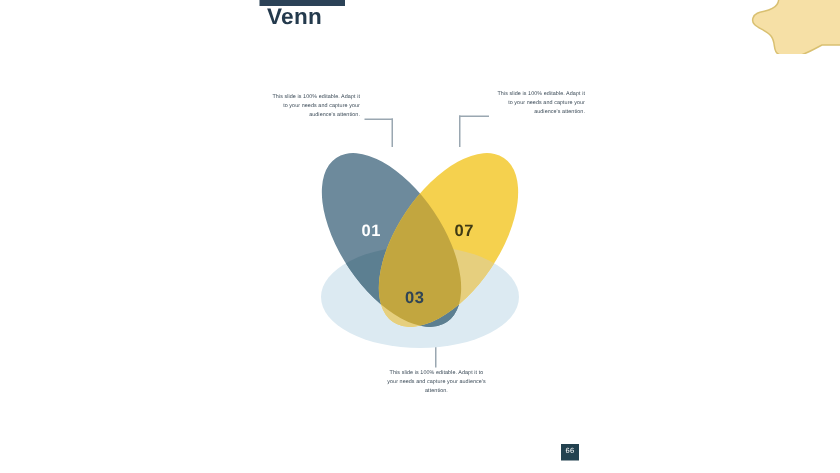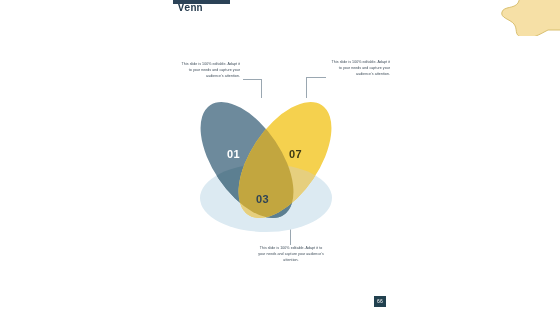--- a/index.html
+++ b/index.html
@@ -28,26 +28,25 @@
     left: 173px;
     top: 0px;
     width: 57px;
     height: 4px;
     background: #2b4257;
   }
   .header-title {
     position: absolute;
     left: 178px;
     top: 3px;
-    font-size: 10px;
+    font-size: 15px;
     font-weight: bold;
     color: #243a4d;
     letter-spacing: .2px;
     white-space: nowrap;
-    font-family: Liberation Mono, monospace;
   }
 
   
   .blob {
     position: absolute;
     right: 0px;
     top: -10px;
     width: 72px;
     height: 46px;
     pointer-events: none;
@@ -70,21 +69,21 @@
   .conn {
     position: absolute;
     background: #9aa7b1;
   }
   .conn.h { height: 1px; }
   .conn.v { width: 1px; }
 
   
   .venn-wrap {
     position: absolute;
-    left: 185px;
+    left: 199px;
     top: 86px;
     width: 162px;
     height: 152px;
   }
   .venn-svg { display: block; width: 162px; height: 152px; }
 
   .venn-label {
     position: absolute;
     font-size: 11px;
     font-weight: bold;

